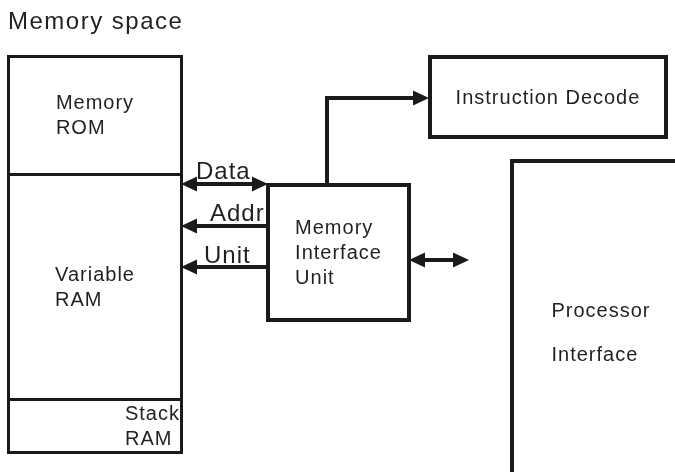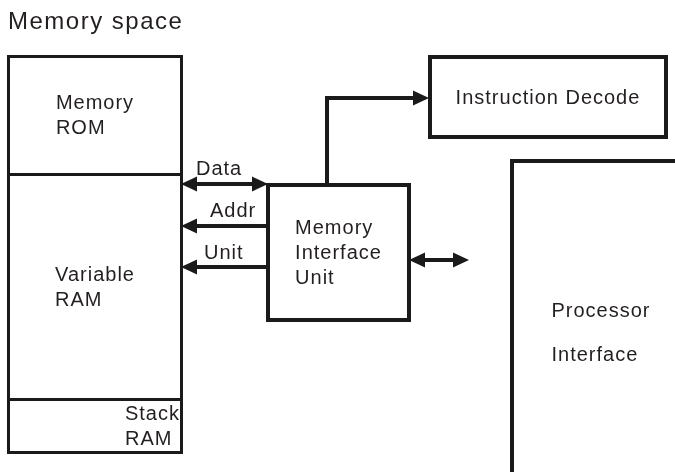--- a/index.html
+++ b/index.html
@@ -48,21 +48,21 @@
   .sec-stack{flex:1;justify-content:flex-end;}
   
   .miu-box{left:266px;top:183px;width:145px;height:139px;}
   .id-box{left:428px;top:55px;width:240px;height:84px;}
   .id-box .lines{white-space:nowrap;}
   .proc-box{left:468px;top:159px;width:182px;height:346px;margin-left:42px;}
   .proc-box .lines{line-height:22px;}
   
   .bus-label{
     position:absolute;
-    font-size:20px;letter-spacing:1px;
+    font-size:24px;letter-spacing:1px;
     color:var(--text);
     background:var(--bg);
   }
   .label-data{left:196px;top:157px;}
   .label-addr{left:210px;top:199px;}
   .label-ctrl{left:204px;top:241px;}
   .wires{position:absolute;left:0;top:0;width:675px;height:472px;pointer-events:none;}
   .wires line, .wires polyline{stroke:var(--line);stroke-width:4;fill:none;}
   .wires polygon{fill:var(--line);stroke:none;}
 </style>

